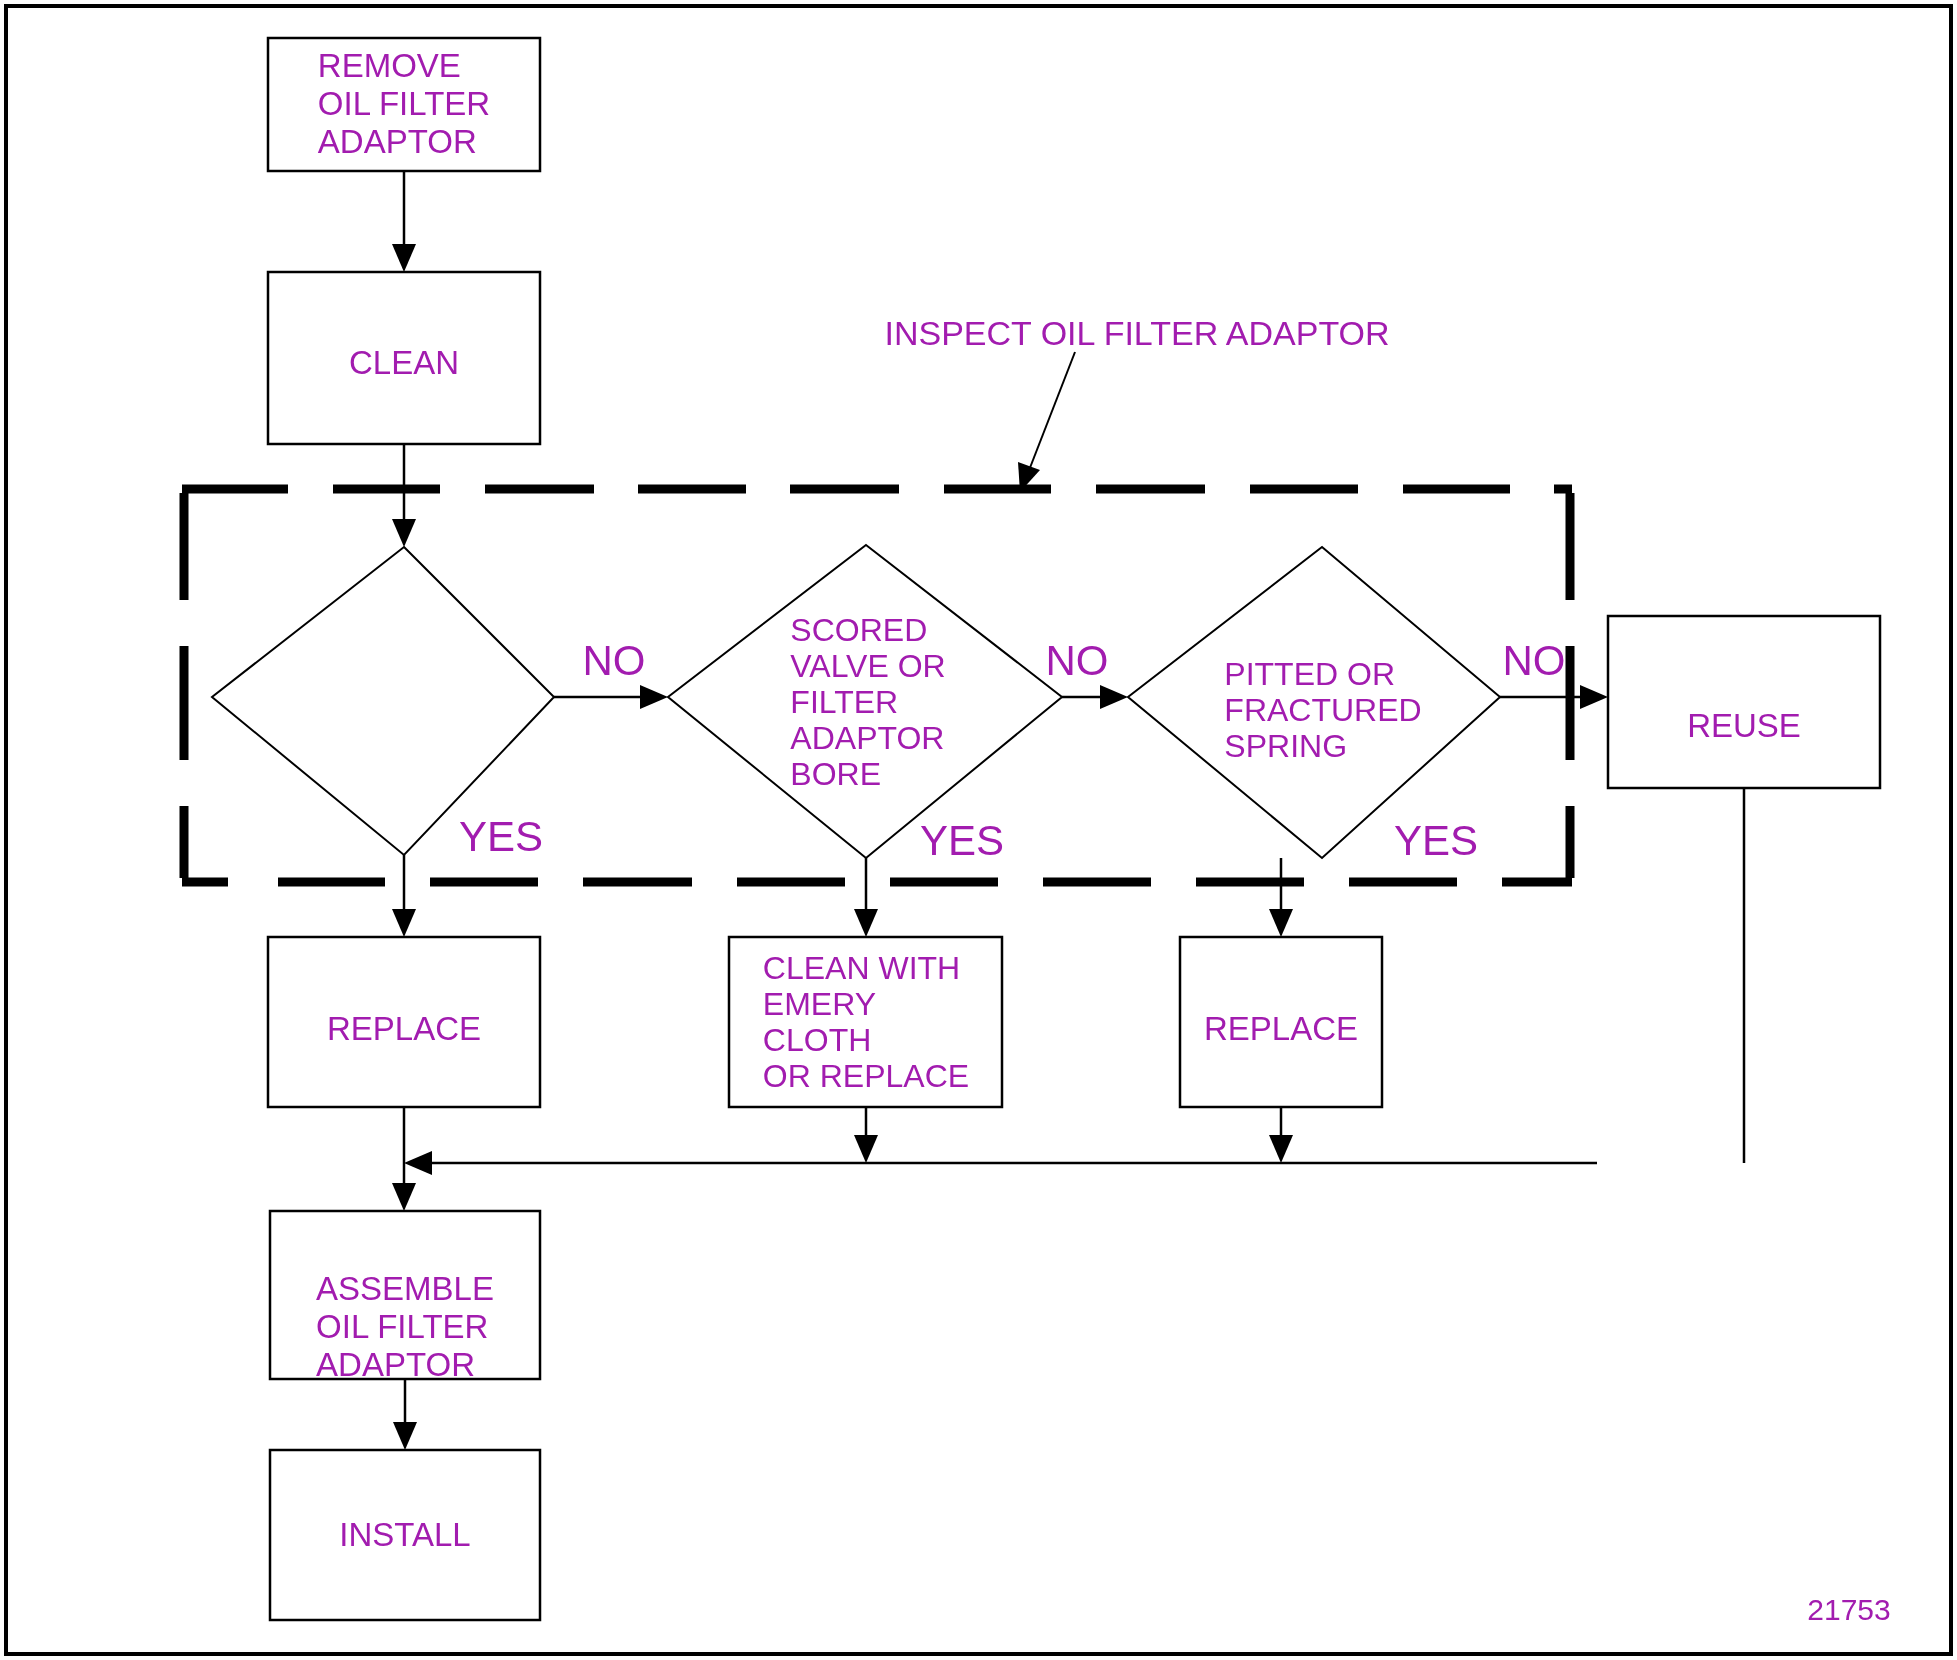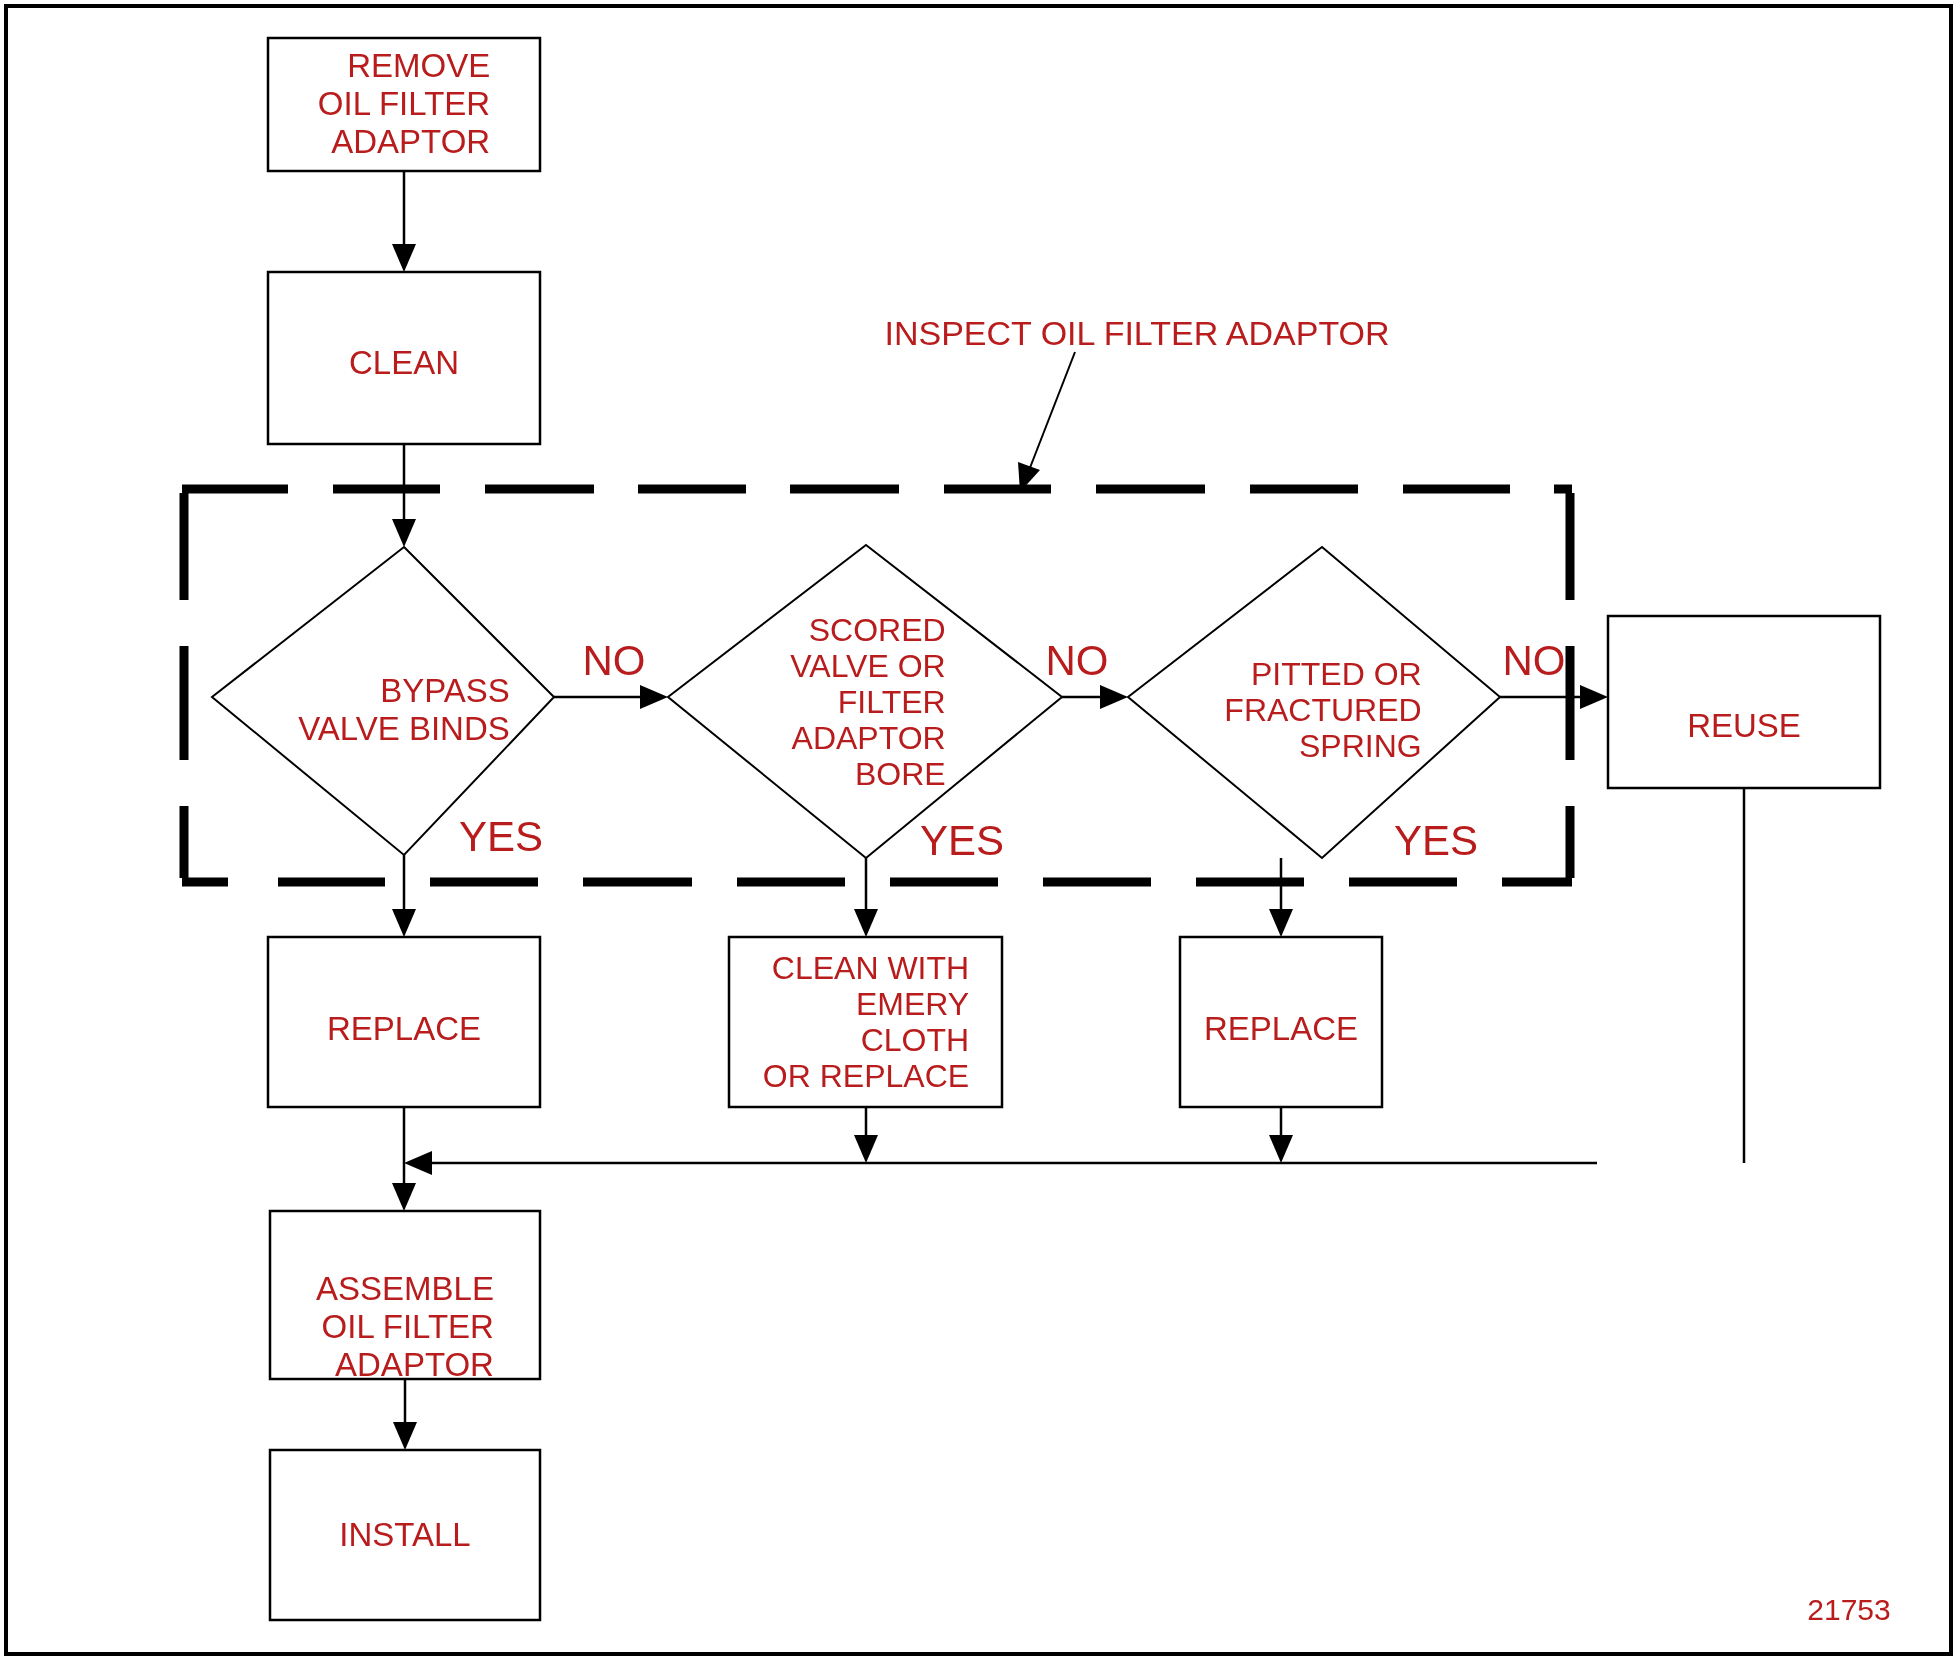--- a/index.html
+++ b/index.html
@@ -55,25 +55,25 @@
     stroke: #000000;
     stroke-width: 9;
     stroke-linecap: butt;
   }
   .arrow-head {
     fill: #000000;
     stroke: none;
   }
   .lbl {
     position: absolute;
-    color: #b91c1c;
+    color: #a21caf;
     font-family: "Liberation Sans", sans-serif;
     font-size: 33px;
     line-height: 38px;
-    text-align: right;
+    text-align: left;
     white-space: pre-line;
     letter-spacing: 0px;
     transform: translate(-50%, -50%);
     pointer-events: none;
   }
   .lbl.small {
     font-size: 32px;
     line-height: 36px;
   }
   .lbl.edge {
@@ -170,22 +170,20 @@
     <path class="leader" d="M 1075 352 L 1026 478"></path>
     <polygon class="arrow-head" points="1020,492 1018,462 1040,470"></polygon>
   </svg>
 
   <div class="lbl" style="left:404px; top:104px;">REMOVE
 OIL FILTER
 ADAPTOR</div>
 
   <div class="lbl" style="left:404px; top:363px;">CLEAN</div>
 
-  <div class="lbl" style="left:404px; top:710px;">BYPASS
-VALVE BINDS</div>
 
   <div class="lbl small" style="left:868px; top:702px;">SCORED
 VALVE OR
 FILTER
 ADAPTOR
 BORE</div>
 
   <div class="lbl small" style="left:1323px; top:710px;">PITTED OR
 FRACTURED
 SPRING</div>

